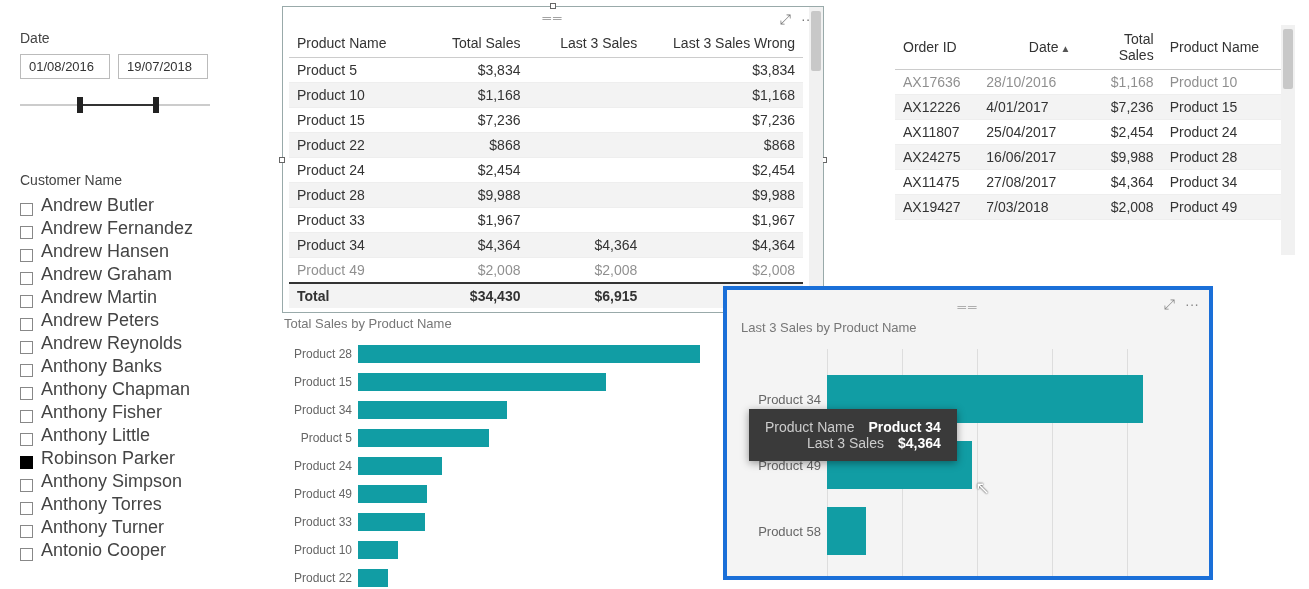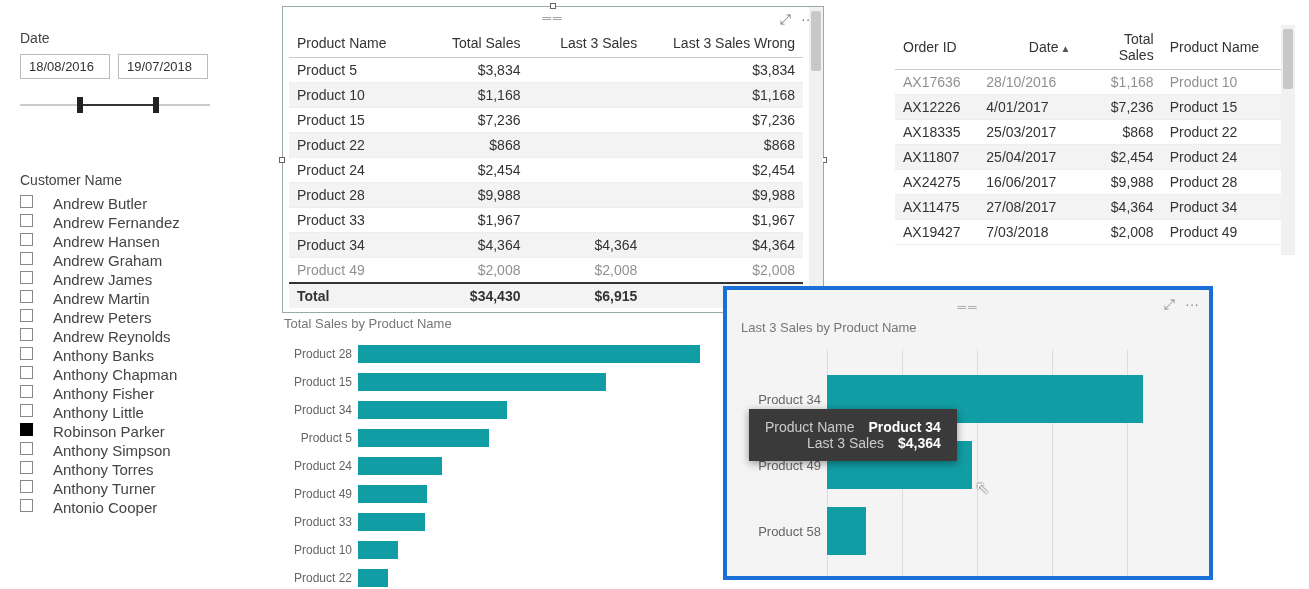--- a/index.html
+++ b/index.html
@@ -27,21 +27,21 @@
   .date-box { border:1px solid #bbb; padding:4px 8px; width:90px; font-size:13px; background:#fff;}
   .slider { position:relative; width:190px; height:24px;}
   .slider-track { position:absolute; top:11px; left:0; right:0; height:2px; background:#ccc;}
   .slider-range { position:absolute; top:11px; left:30%; right:27%; height:2px; background:#333;}
   .slider-handle { position:absolute; top:4px; width:6px; height:16px; background:#222;}
   .slider-handle.h1{ left:30%;} .slider-handle.h2{ right:27%;}
 
   
   .cust-label{ margin-top:55px; font-size:14px; color:#444; margin-bottom:6px;}
   .cust-list{}
-  .cust-item{ display:flex; align-items:flex-start; gap:20px; padding:1px 0; font-size:15px; color:#444;}
+  .cust-item{ display:flex; align-items:flex-end; gap:8px; padding:1px 0; font-size:18px; color:#444;}
   .chk{ width:13px; height:13px; border:1px solid #888; background:#fff; flex-shrink:0;}
   .chk.checked{ background:#000; border-color:#000;}
 
   
   .viz-selected{ border:1px solid #9aa; position:relative;}
   .grip{ position:absolute; left:50%; top:4px; transform:translateX(-50%); font-size:12px; color:#888; letter-spacing:2px;}
   .viz-toolbar{ position:absolute; right:8px; top:4px; display:flex; gap:10px; color:#777; font-size:14px;}
   .viz-toolbar span{cursor:pointer;}
   .sel-handle{position:absolute;width:6px;height:6px;border:1px solid #666;background:#fff;}
   .sh-l{left:-4px;top:50%;transform:translateY(-50%);}
@@ -92,21 +92,21 @@
   .tooltip-row .val{font-weight:700;}
   .tooltip:after{content:""; position:absolute; right:-10px; top:50%; transform:translateY(-50%); border:10px solid transparent; border-left-color:#3a3a3a;}
   .cursor-ptr{position:absolute; left:238px; top:128px; font-size:18px; color:#fff; z-index:6; text-shadow:0 0 2px #000;}
 </style>
 </head>
 <body>
 
 <div class="col-filters">
   <div class="date-label">Date</div>
   <div class="date-boxes">
-    <div class="date-box">18/08/2016</div>
+    <div class="date-box">01/08/2016</div>
     <div class="date-box">19/07/2018</div>
   </div>
   <div class="slider">
     <div class="slider-track"></div>
     <div class="slider-range"></div>
     <div class="slider-handle h1"></div>
     <div class="slider-handle h2"></div>
   </div>
 
   <div class="cust-label">Customer Name</div>
@@ -119,24 +119,20 @@
         <div class="chk"></div>
         <span>Andrew Fernandez</span>
       </div>
       <div class="cust-item">
         <div class="chk"></div>
         <span>Andrew Hansen</span>
       </div>
       <div class="cust-item">
         <div class="chk"></div>
         <span>Andrew Graham</span>
-      </div>
-      <div class="cust-item">
-        <div class="chk"></div>
-        <span>Andrew James</span>
       </div>
       <div class="cust-item">
         <div class="chk"></div>
         <span>Andrew Martin</span>
       </div>
       <div class="cust-item">
         <div class="chk"></div>
         <span>Andrew Peters</span>
       </div>
       <div class="cust-item">
@@ -289,26 +285,20 @@
             <td>AX17636</td>
             <td>28/10/2016</td>
             <td class="num">$1,168</td>
             <td>Product 10</td>
           </tr>
           <tr>
             <td>AX12226</td>
             <td>4/01/2017</td>
             <td class="num">$7,236</td>
             <td>Product 15</td>
-          </tr>
-          <tr>
-            <td>AX18335</td>
-            <td>25/03/2017</td>
-            <td class="num">$868</td>
-            <td>Product 22</td>
           </tr>
           <tr>
             <td>AX11807</td>
             <td>25/04/2017</td>
             <td class="num">$2,454</td>
             <td>Product 24</td>
           </tr>
           <tr>
             <td>AX24275</td>
             <td>16/06/2017</td>

